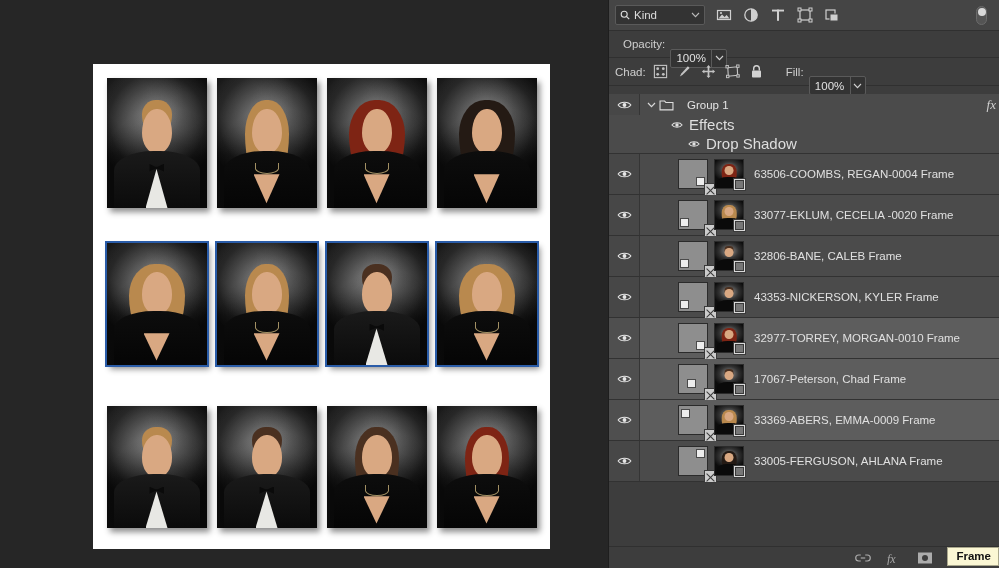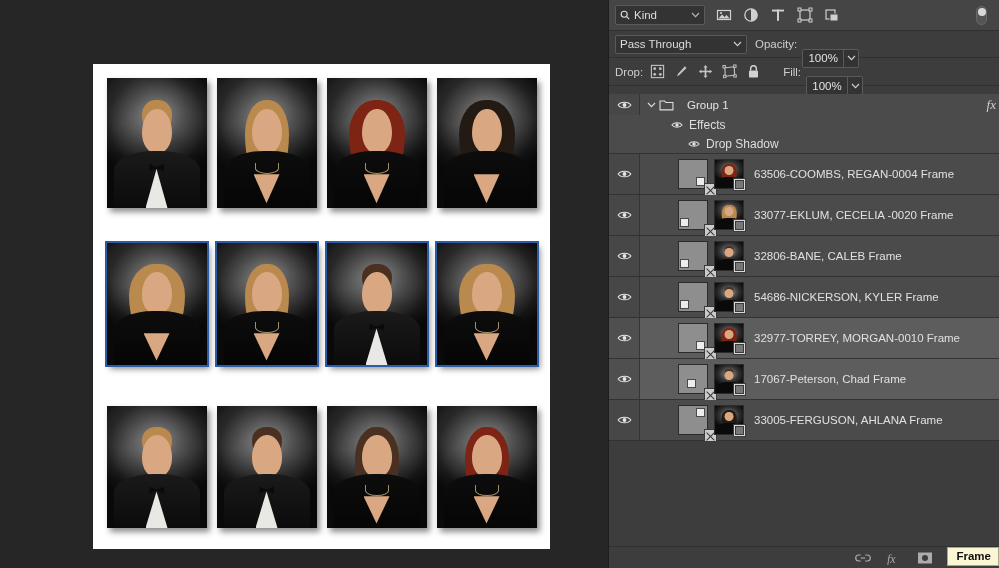--- a/index.html
+++ b/index.html
@@ -374,21 +374,21 @@
     font-family: "Liberation Serif", serif;
     font-style: italic; font-size: 13px; color: #d0d0d0;
   }
   .effect-row {
     display: flex; align-items: center;
     height: 19px;
     padding-left: 62px;
   }
   .effect-row.sub { padding-left: 79px; }
   .effect-row .eye-sm { width: 12px; height: 8px; margin-right: 6px; }
-  .effect-label { font-size: 12px; color: #dedede; }
+  .effect-label { font-size: 15px; color: #dedede; }
 
   
   #panel-bottom {
     position: absolute;
     left: 0; right: 0; bottom: 0;
     height: 22px;
     background: #3d3d3d;
     border-top: 1px solid #303030;
     display: flex; align-items: center;
     justify-content: flex-end;
@@ -580,41 +580,35 @@
           <rect x="2" y="3" width="9" height="9" fill="none" stroke="#dcdcdc" stroke-width="1.2"></rect>
           <rect x="6" y="7" width="8" height="7" fill="#dcdcdc" stroke="#4a4a4a" stroke-width="1"></rect>
         </svg>
       </div>
       <div id="filter-toggle">
         <div class="knob"></div>
       </div>
     </div>
 
     <div id="blend-row">
-      <div class="blend-select">
-        <span>Pass Through</span>
-        <svg width="9" height="6" viewBox="0 0 9 6">
-          <path d="M1 1 L4.5 4.6 L8 1" fill="none" stroke="#d2d2d2" stroke-width="1.1"></path>
-        </svg>
-      </div>
       <div class="opacity-grp">
         <span class="field-label">Opacity:</span>
         <div class="num-field">
           <span class="val">100%</span>
           <span class="stepper">
             <svg width="9" height="6" viewBox="0 0 9 6">
               <path d="M1 1 L4.5 4.6 L8 1" fill="none" stroke="#d2d2d2" stroke-width="1.1"></path>
             </svg>
           </span>
         </div>
       </div>
     </div>
 
     <div id="lock-row">
-      <span class="field-label">Drop:</span>
+      <span class="field-label">Chad:</span>
       <div class="lock-icons">
         <svg class="l-icon" viewBox="0 0 16 16">
           <rect x="1.5" y="1.5" width="13" height="13" fill="none" stroke="#cfcfcf" stroke-width="1.2"></rect>
           <circle cx="5" cy="5" r="1.5" fill="#cfcfcf"></circle>
             <circle cx="11" cy="5" r="1.5" fill="#cfcfcf"></circle>
           <circle cx="5" cy="11" r="1.5" fill="#cfcfcf"></circle>
             <circle cx="11" cy="11" r="1.5" fill="#cfcfcf"></circle>
         </svg>
         <svg class="l-icon" viewBox="0 0 16 16">
           <path d="M3 13.4 L4.6 10.2 L11.6 2.4 L13.4 4.2 L5.8 11.7 Z" fill="#d2d2d2"></path>
@@ -768,21 +762,21 @@
               </div>
               <div class="photo-thumb">
                 <div class="mini">
                   <div class="m-hair" style="background: rgb(74, 48, 32); width: 32%; height: 28%;"></div>
                   <div class="m-head" style="background: rgb(217, 168, 130);"></div>
                   <div class="m-body"></div>
                 </div>
                 <div class="so-badge"></div>
               </div>
             </div>
-            <span class="layer-name">54686-NICKERSON, KYLER Frame</span>
+            <span class="layer-name">43353-NICKERSON, KYLER Frame</span>
           </div>
           <div class="layer-row selected">
             <div class="eye-col">
               <svg class="eye" viewBox="0 0 16 11">
                 <path d="M1 5.5 C3.6 1.4 12.4 1.4 15 5.5 C12.4 9.6 3.6 9.6 1 5.5 Z" fill="none" stroke="#e6e6e6" stroke-width="1.2"></path>
                 <circle cx="8" cy="5.5" r="2.1" fill="#e6e6e6"></circle>
               </svg>
             </div>
             <div class="thumbs">
               <div class="ph-thumb">
@@ -815,20 +809,43 @@
               <div class="photo-thumb">
                 <div class="mini">
                   <div class="m-hair" style="background: rgb(74, 48, 32); width: 32%; height: 28%;"></div>
                   <div class="m-head" style="background: rgb(217, 168, 130);"></div>
                   <div class="m-body"></div>
                 </div>
                 <div class="so-badge"></div>
               </div>
             </div>
             <span class="layer-name">17067-Peterson, Chad Frame</span>
+          </div>
+          <div class="layer-row selected">
+            <div class="eye-col">
+              <svg class="eye" viewBox="0 0 16 11">
+                <path d="M1 5.5 C3.6 1.4 12.4 1.4 15 5.5 C12.4 9.6 3.6 9.6 1 5.5 Z" fill="none" stroke="#e6e6e6" stroke-width="1.2"></path>
+                <circle cx="8" cy="5.5" r="2.1" fill="#e6e6e6"></circle>
+              </svg>
+            </div>
+            <div class="thumbs">
+              <div class="ph-thumb">
+                <div class="sq" style="left: 2px; top: 3px;"></div>
+                <div class="mask-badge"></div>
+              </div>
+              <div class="photo-thumb">
+                <div class="mini">
+                  <div class="m-hair" style="background: rgb(185, 137, 78); width: 52%; height: 62%;"></div>
+                  <div class="m-head" style="background: rgb(217, 168, 130);"></div>
+                  <div class="m-body"></div>
+                </div>
+                <div class="so-badge"></div>
+              </div>
+            </div>
+            <span class="layer-name">33369-ABERS, EMMA-0009 Frame</span>
           </div>
           <div class="layer-row">
             <div class="eye-col">
               <svg class="eye" viewBox="0 0 16 11">
                 <path d="M1 5.5 C3.6 1.4 12.4 1.4 15 5.5 C12.4 9.6 3.6 9.6 1 5.5 Z" fill="none" stroke="#e6e6e6" stroke-width="1.2"></path>
                 <circle cx="8" cy="5.5" r="2.1" fill="#e6e6e6"></circle>
               </svg>
             </div>
             <div class="thumbs">
               <div class="ph-thumb">

